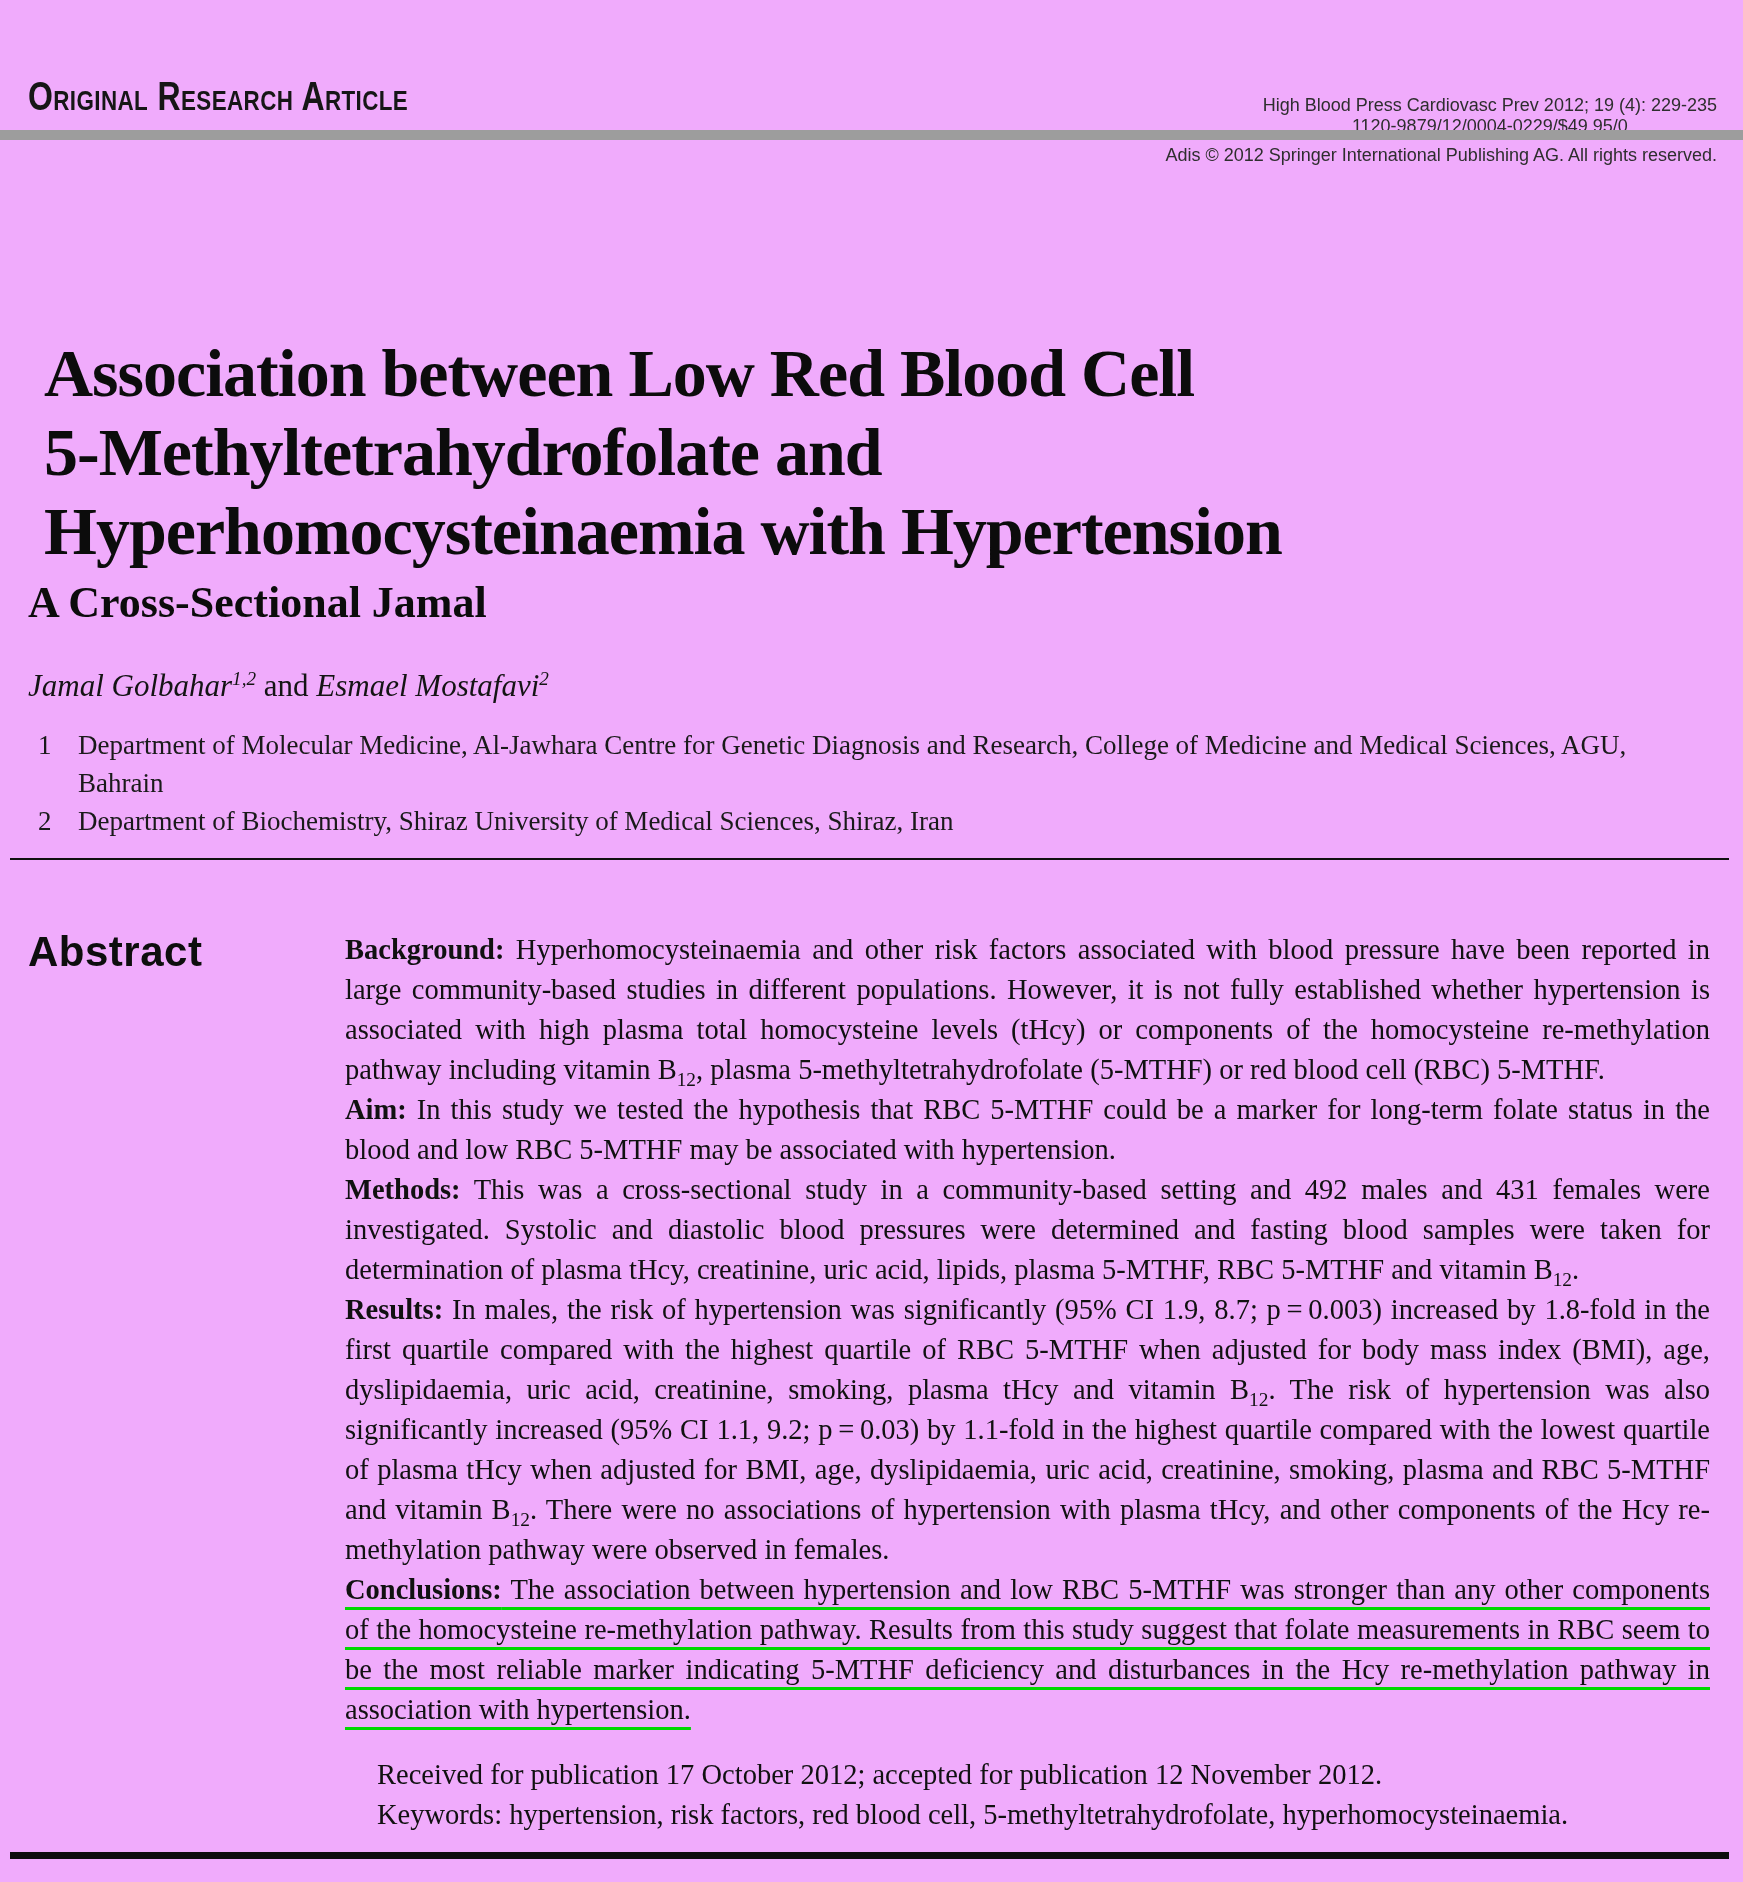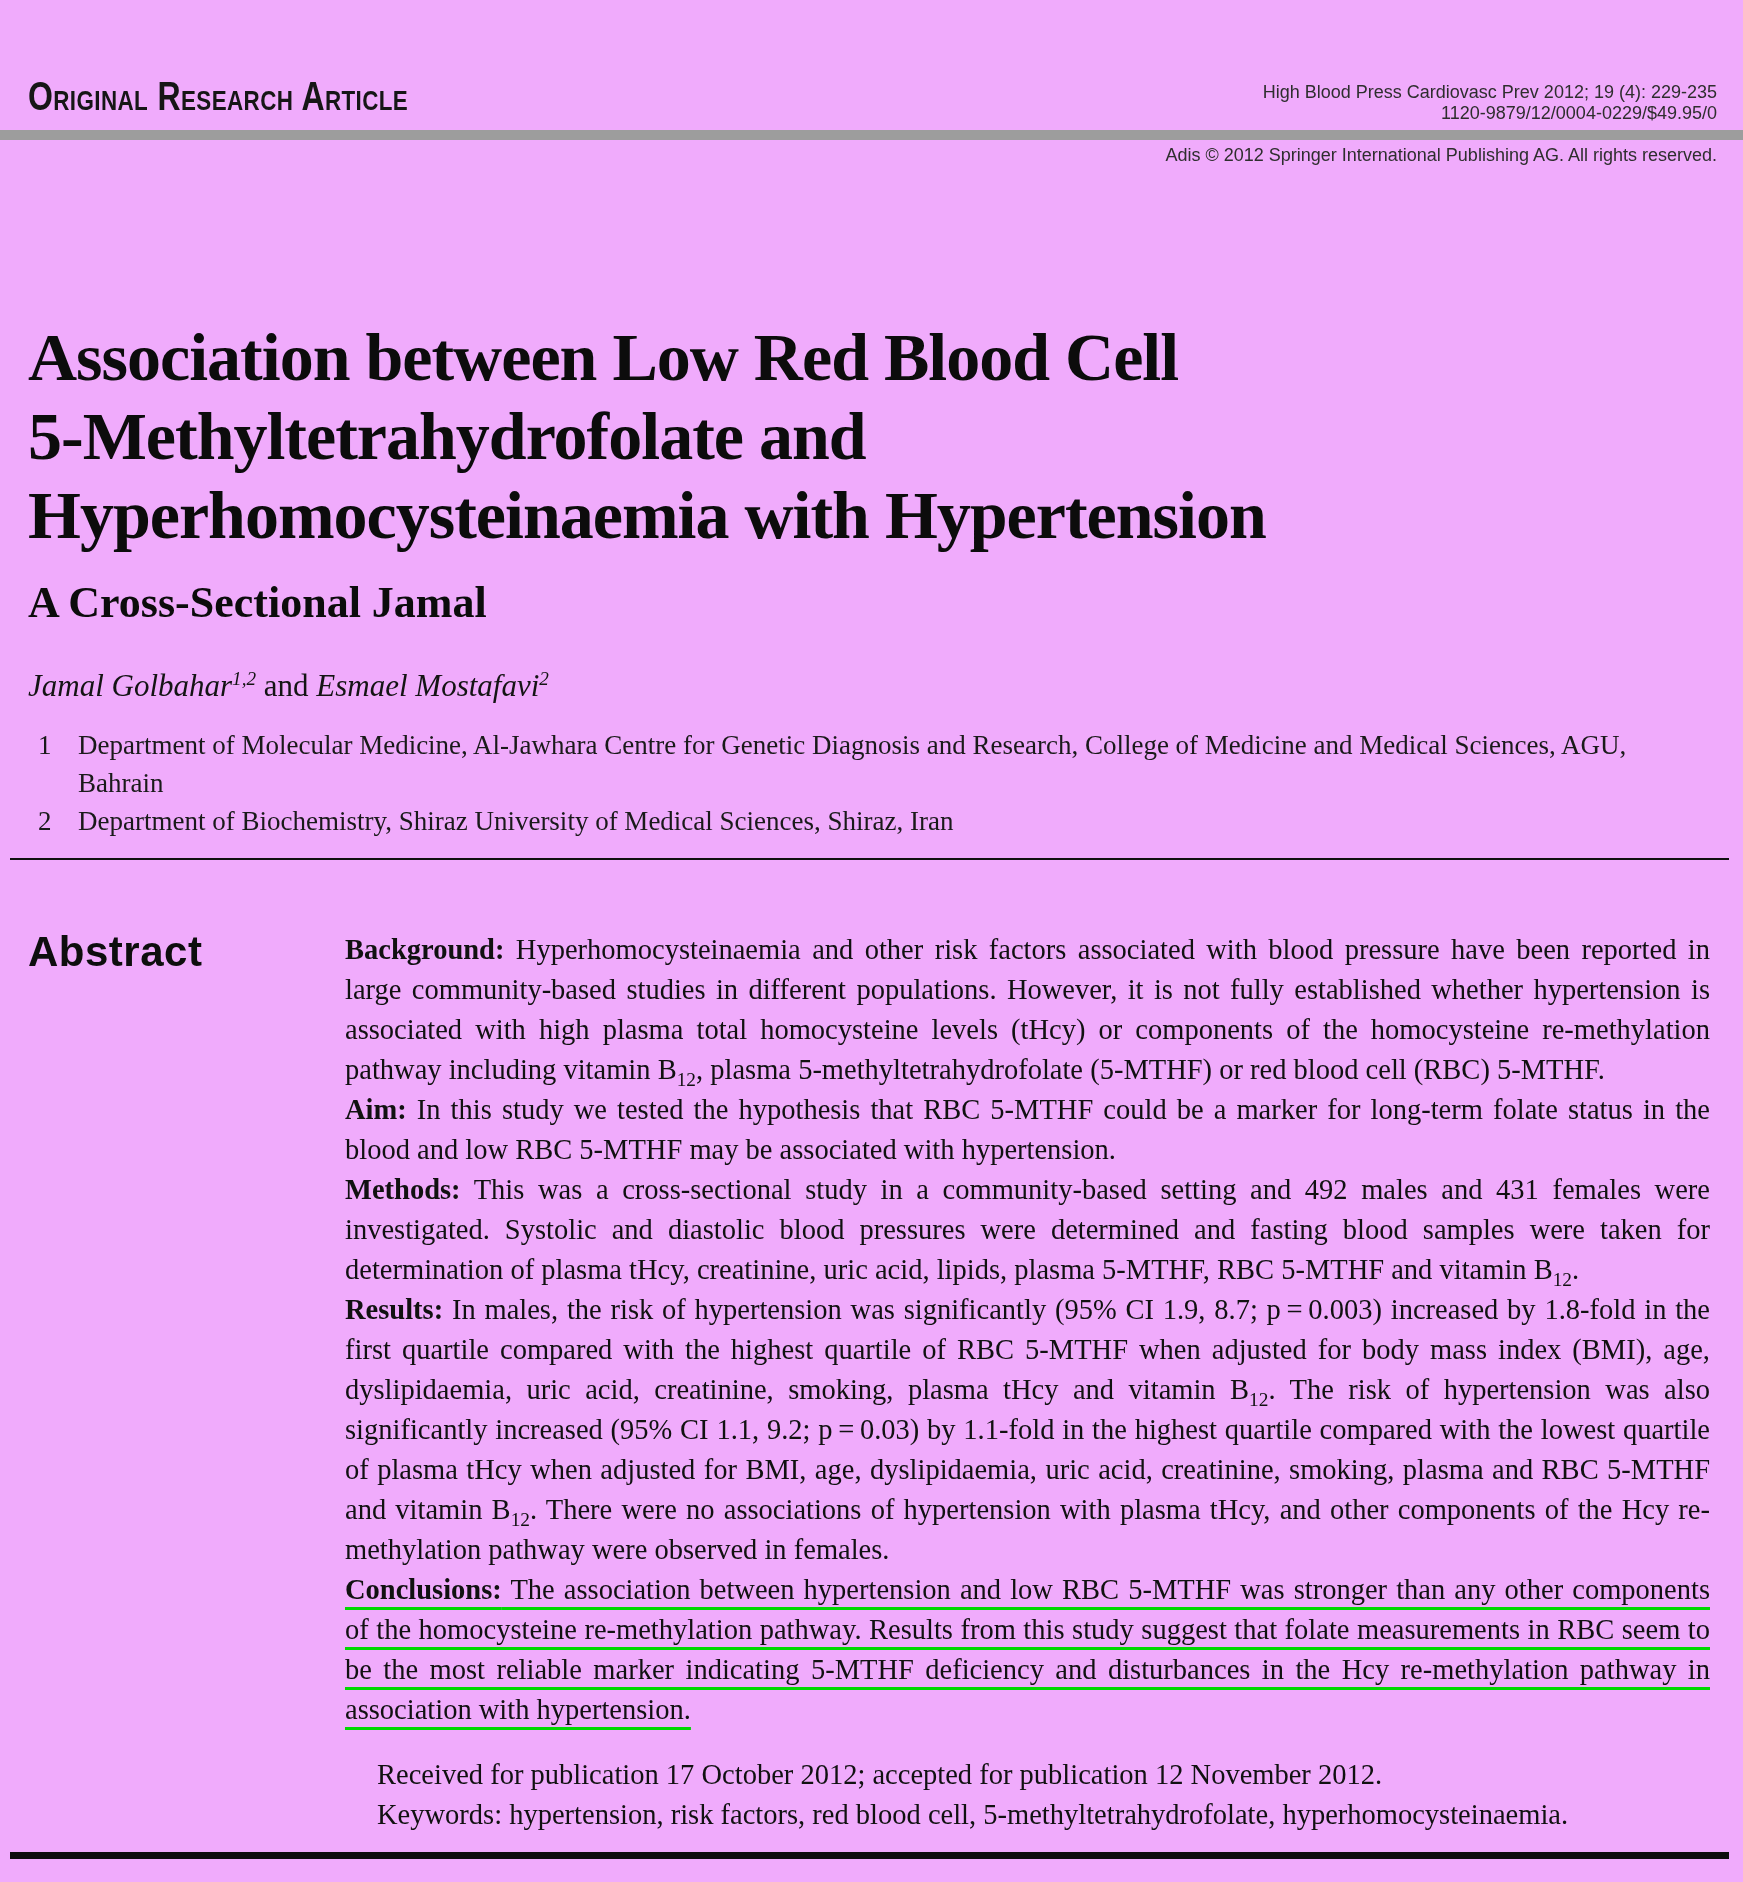--- a/index.html
+++ b/index.html
@@ -14,23 +14,23 @@
   
   .header-left{
     position:absolute;left:28px;top:74px;
     font-family:"Liberation Sans","DejaVu Sans",sans-serif;
     font-weight:700;font-size:40px;line-height:44px;
     font-variant:small-caps;letter-spacing:0.5px;
     transform:scaleX(0.80);transform-origin:left center;
     color:#161616;white-space:nowrap;
   }
   .header-right{
-    position:absolute;right:26px;top:82px;
+    position:absolute;right:26px;top:95px;
     font-family:"Liberation Sans","DejaVu Sans",sans-serif;
-    font-size:18px;line-height:21px;text-align:right;
+    font-size:18px;line-height:21px;text-align:center;
     color:#2e2e2e;
   }
   .gray-bar{
     position:absolute;left:0;right:0;top:130px;height:10px;
     background:var(--divider-gray,#9d9d9d);
   }
   .copyright{
     position:absolute;right:26px;top:145px;
     font-family:"Liberation Sans","DejaVu Sans",sans-serif;
     font-size:18px;color:#2e2e2e;
@@ -105,21 +105,21 @@
 
   <div class="header-right">
     <div>High Blood Press Cardiovasc Prev 2012; 19 (4): 229-235</div>
     <div>1120-9879/12/0004-0229/$49.95/0</div>
   </div>
 
   <div class="gray-bar"></div>
 
   <div class="copyright">Adis © 2012 Springer International Publishing AG. All rights reserved.</div>
 
-  <h1 class="title" style="margin:0;">Association between Low Red Blood Cell
+  <h1 class="title" style="margin:16px;">Association between Low Red Blood Cell
 5-Methyltetrahydrofolate and
 Hyperhomocysteinaemia with Hypertension</h1>
 
   <div class="subtitle">A Cross-Sectional Jamal</div>
 
   <div class="authors"><span class="seg-i">Jamal Golbahar</span><span class="seg-sup">1,2</span><span class="seg-n"> and </span><span class="seg-i">Esmael Mostafavi</span><span class="seg-sup">2</span></div>
 
   <div class="affiliations">
       <div class="affil-row">
         <span class="affil-num">1</span>

